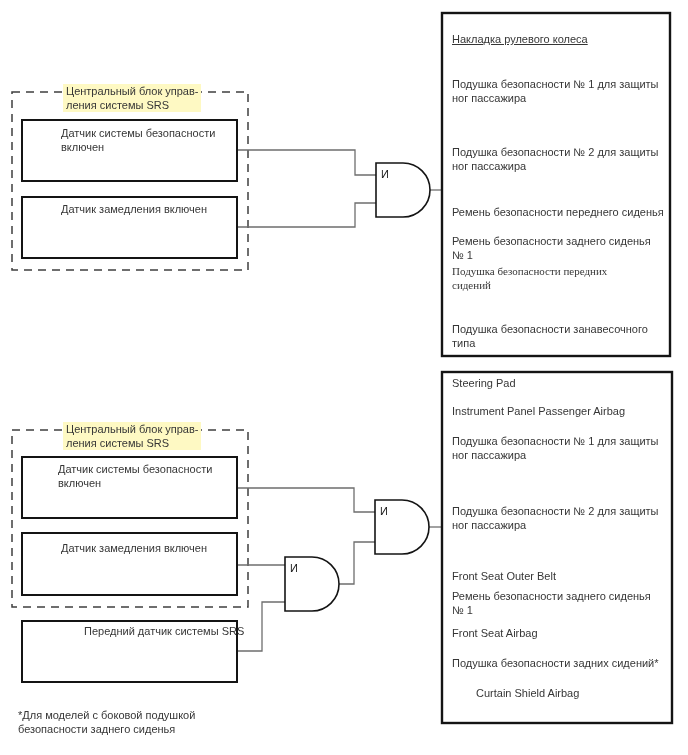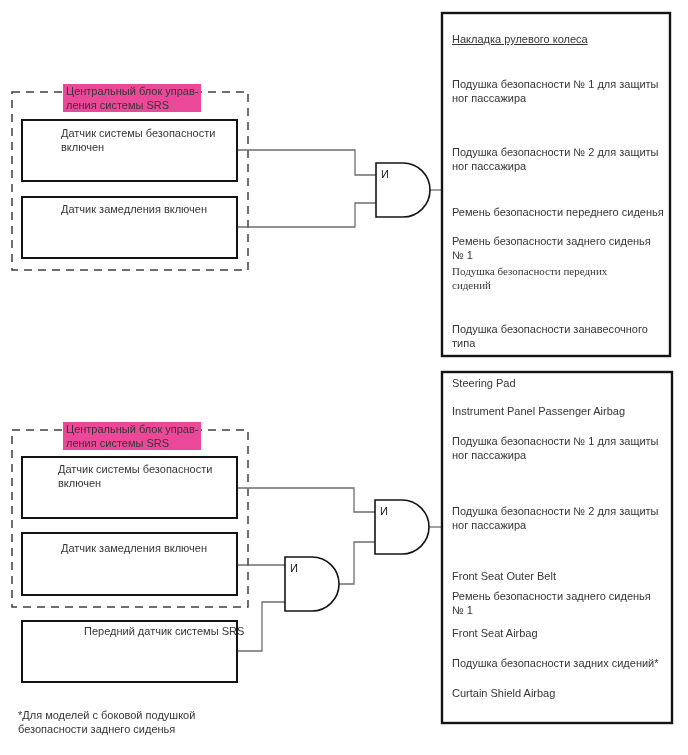--- a/index.html
+++ b/index.html
@@ -12,21 +12,21 @@
   }
   .canvas svg{position:absolute;left:0;top:0;}
   .txt{
     position:absolute;
     font-size:11px;
     line-height:14px;
     color:#363636;
     white-space:pre-line;
   }
   .unit-label{
-    background:#ec4899;
+    background:#fef9c3;
     padding:0 3px;
   }
   .gate-label{
     font-size:11px;
     color:#1a1a1a;
   }
 </style>
 </head>
 <body>
 
@@ -100,18 +100,18 @@
   <div class="txt" style="left:452px;top:404px;">Instrument Panel Passenger Airbag</div>
   <div class="txt" style="left:452px;top:434px;">Подушка безопасности № 1 для защиты
 ног пассажира</div>
   <div class="txt" style="left:452px;top:504px;">Подушка безопасности № 2 для защиты
 ног пассажира</div>
   <div class="txt" style="left:452px;top:569px;">Front Seat Outer Belt</div>
   <div class="txt" style="left:452px;top:589px;">Ремень безопасности заднего сиденья
 № 1</div>
   <div class="txt" style="left:452px;top:626px;">Front Seat Airbag</div>
   <div class="txt" style="left:452px;top:656px;">Подушка безопасности задних сидений*</div>
-  <div class="txt" style="left:452px;top:686px;">Curtain Shield Airbag</div>
+  <div class="txt" style="left:476px;top:686px;">Curtain Shield Airbag</div>
 
   <div class="txt" style="left:18px;top:708px;">*Для моделей с боковой подушкой
 безопасности заднего сиденья</div>
 
 </div>
 
 </body></html>

